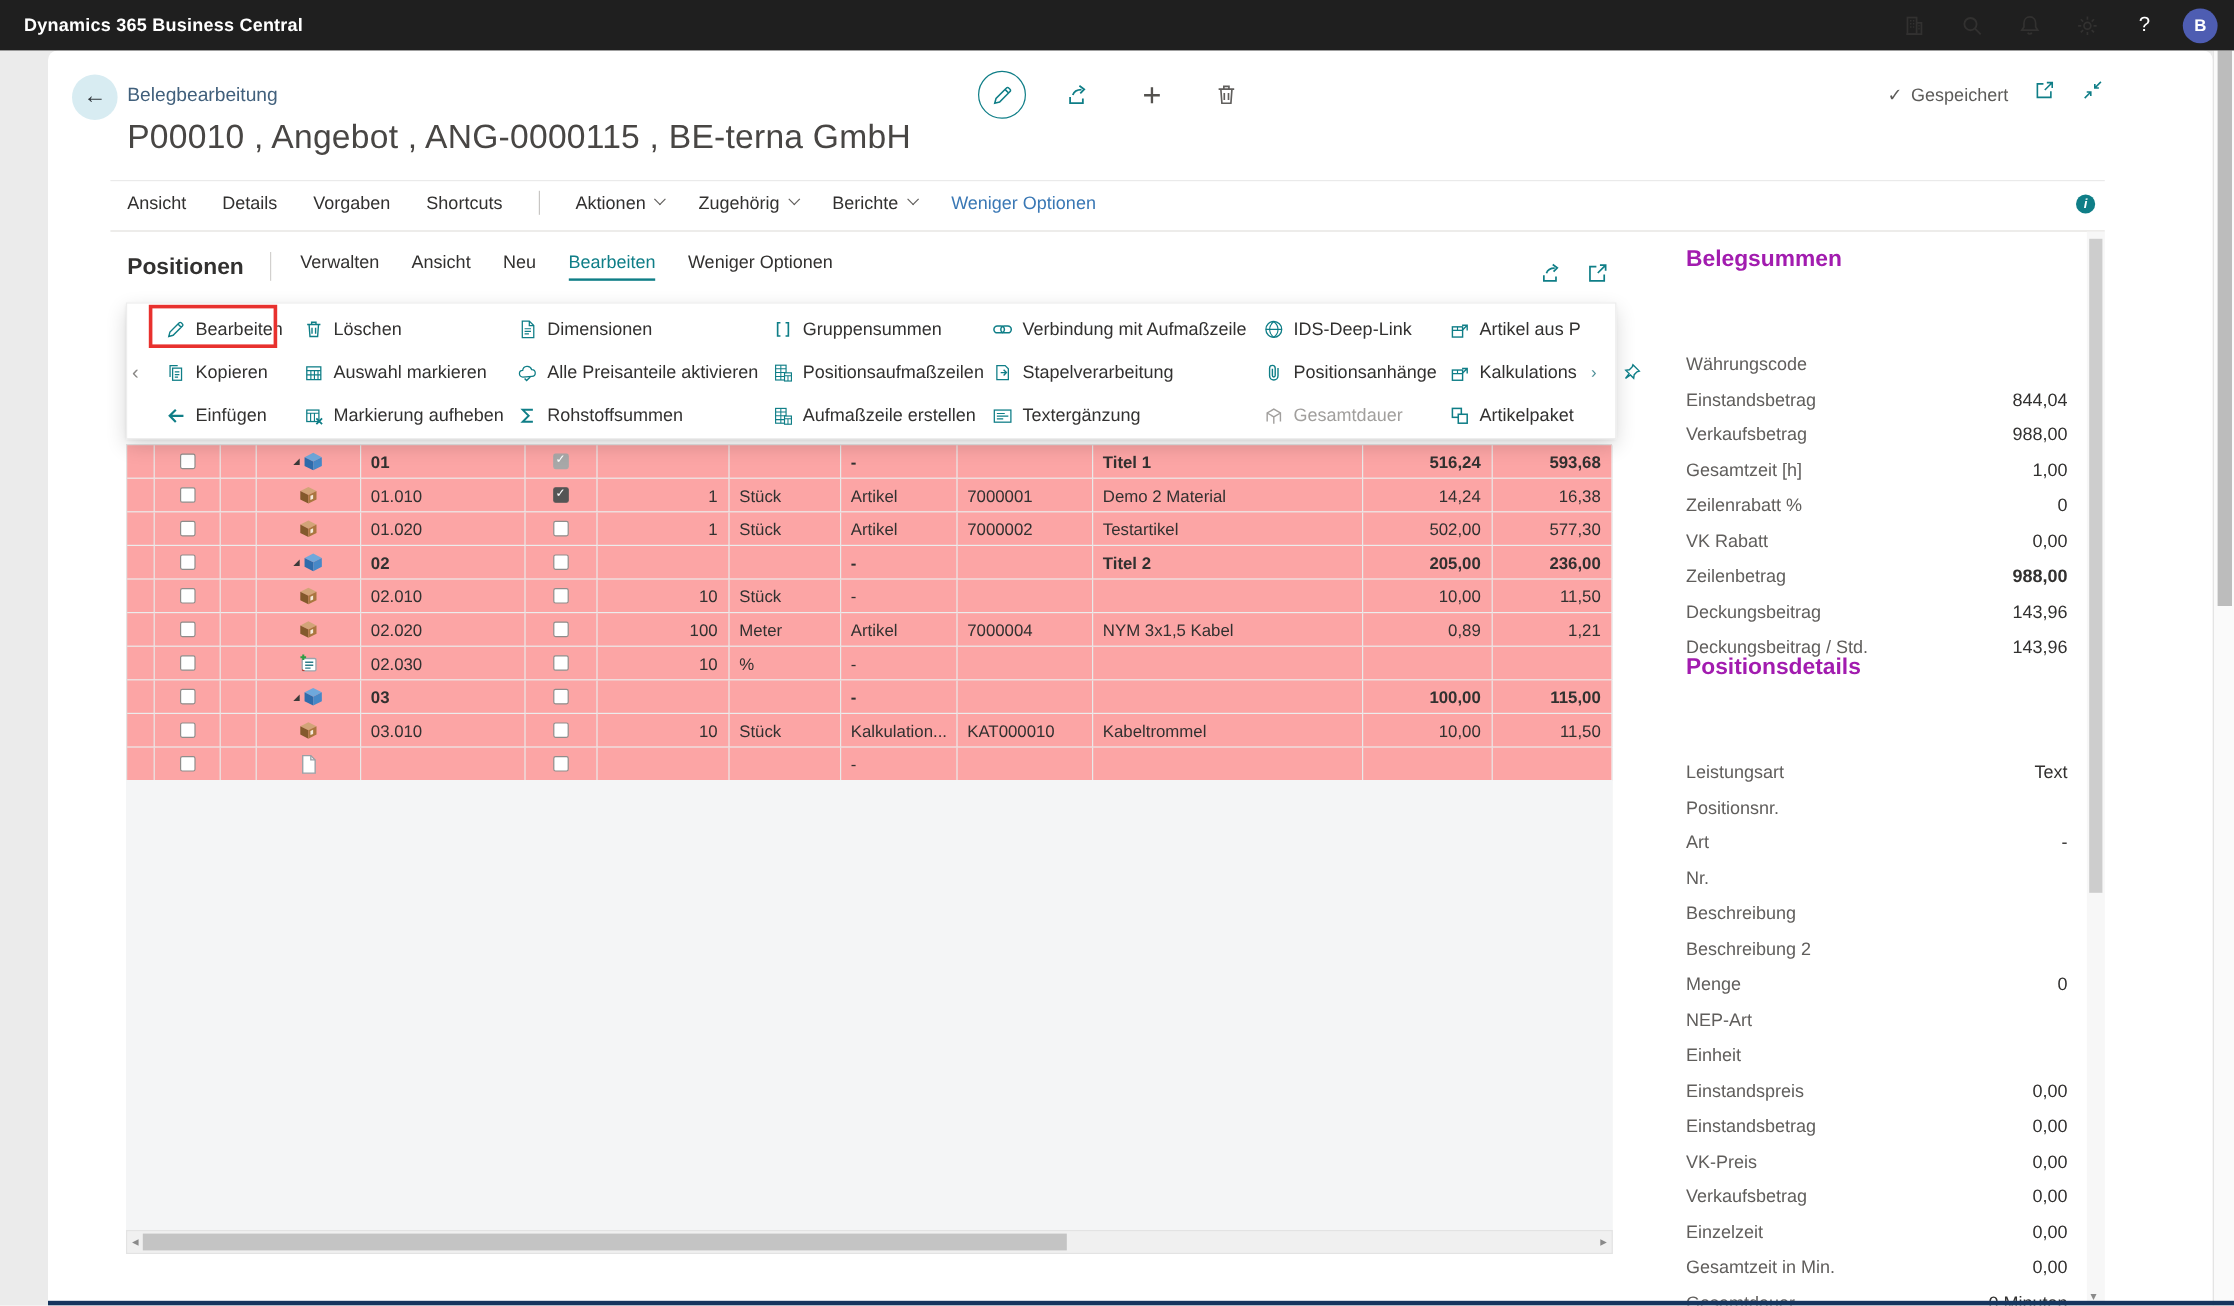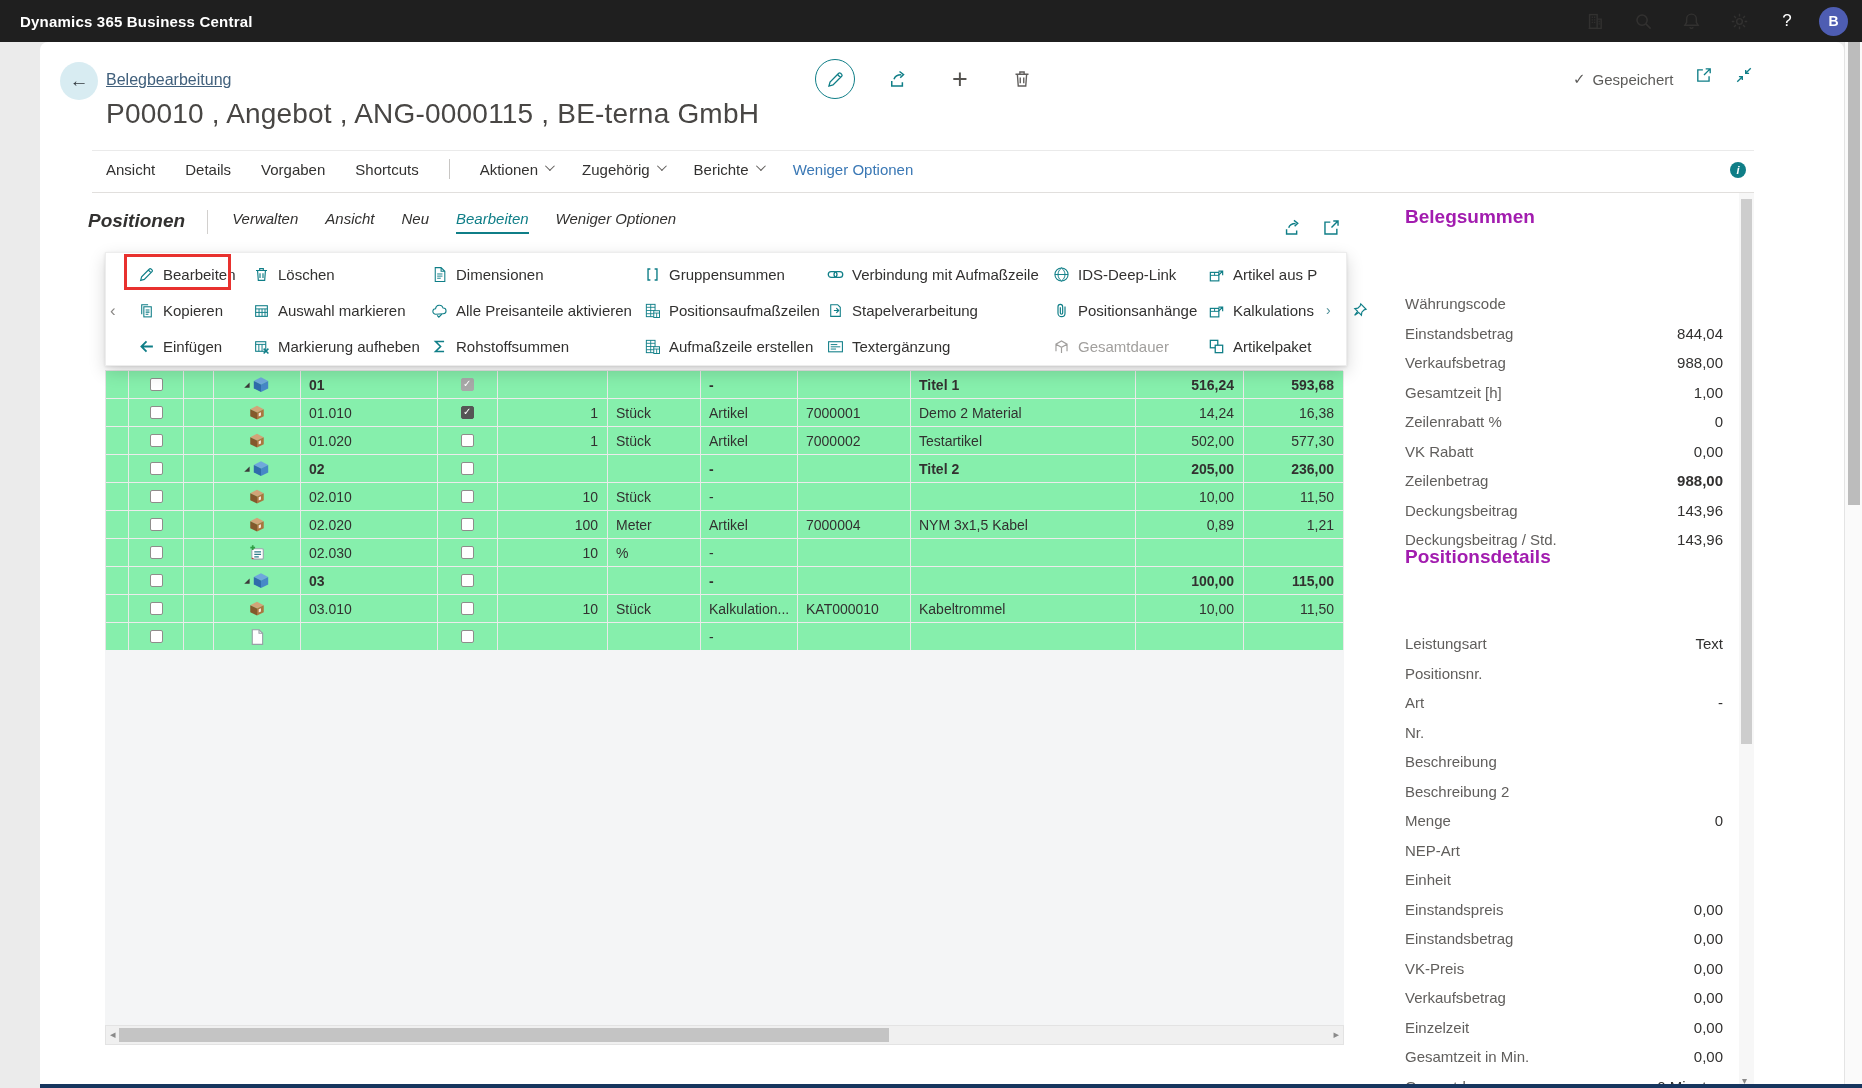--- a/index.html
+++ b/index.html
@@ -13,21 +13,21 @@
   .tb-ic { width:48px; height:42px; display:flex; align-items:center; justify-content:center; cursor:pointer; }
   .tb-ic svg { width:19px; height:19px; stroke:#fff; fill:none; stroke-width:1.2; }
   .tb-help { color:#fff; font-size:17px; }
   .avatar { width:29px; height:29px; border-radius:50%; background:#4e5db2; color:#fff; font-size:14px; font-weight:700; display:flex; align-items:center; justify-content:center; margin:0 14px 0 8px; }
 
   
   .card { position:absolute; left:40px; top:42px; width:1804px; height:1046px; background:#fff; border-radius:8px 8px 0 0; }
 
   
   .back-btn { position:absolute; left:20px; top:20px; width:38px; height:38px; border-radius:50%; background:#d8ecf2; color:#30373d; font-size:19px; display:flex; align-items:center; justify-content:center; cursor:pointer; }
-  .breadcrumb { position:absolute; left:66px; top:29px; font-size:16px; color:#41607c; cursor:pointer;text-decoration:underline; }
+  .breadcrumb { position:absolute; left:66px; top:29px; font-size:16px; color:#41607c; cursor:pointer; }
   .page-title { position:absolute; left:66px; top:56px; font-size:28px; font-weight:400; color:#484644; letter-spacing:.2px; }
   .hdr-actions { position:absolute; left:775px; top:17px; display:flex; align-items:center; gap:24px; }
   .pencil-circle { width:40px; height:40px; border:1.5px solid #0f7e87; border-radius:50%; display:flex; align-items:center; justify-content:center; cursor:pointer; }
   .hdr-ic { width:38px; height:40px; display:flex; align-items:center; justify-content:center; cursor:pointer; }
   .hdr-ic svg { width:20px; height:20px; }
   .plus-glyph { font-size:27px; color:#54524f; font-weight:300; }
   .saved { position:absolute; left:1533px; top:28px; display:flex; align-items:center; gap:7px; color:#5c5b59; font-size:15px; }
   .win-ics { position:absolute; left:1655px; top:24px; display:flex; gap:22px; }
   .win-ics svg { width:18px; height:18px; cursor:pointer; }
 
@@ -36,21 +36,21 @@
 
   
   .ribbon { position:absolute; left:66px; top:117px; display:flex; align-items:center; gap:30px; font-size:15px; color:#323130; }
   .ribbon .tab { cursor:pointer; display:flex; align-items:center; gap:7px; }
   .caret { width:7px; height:7px; border-right:1.4px solid #605e5c; border-bottom:1.4px solid #605e5c; transform:rotate(45deg) translateY(-2px); display:inline-block; margin-top:-3px; }
   .rib-divider { width:1px; height:20px; background:#c8c6c4; }
   .more-opts-blue { color:#3a78b5; cursor:pointer; }
   .info-dot { position:absolute; left:1690px; top:120px; width:16px; height:16px; border-radius:50%; background:#0f7e87; color:#fff; font-size:11px; font-style:italic; font-weight:700; display:flex; align-items:center; justify-content:center; cursor:pointer; }
 
   
-  .part-row { position:absolute; left:48px; top:168px; display:flex; align-items:flex-start;font-style:italic; }
+  .part-row { position:absolute; left:66px; top:168px; display:flex; align-items:flex-end; }
   .part-title { font-size:19px; font-weight:600; color:#323130; }
   .part-divider { width:1px; height:24px; background:#d2d0ce; margin:0 24px 0 22px; }
   .part-menu { display:flex; align-items:center; gap:27px; font-size:15px; }
   .part-menu .pm-item { cursor:pointer; padding-bottom:5px; border-bottom:2px solid transparent; }
   .part-menu .pm-item.active { color:#0f7e87; border-bottom-color:#0f7e87; }
   .part-ics { position:absolute; left:1243px; top:176px; display:flex; gap:20px; }
   .part-ics svg { width:19px; height:19px; cursor:pointer; }
 
   
   .action-panel { position:absolute; left:65px; top:210px; width:1242px; height:114px; background:#fff; border:1px solid #ededed; box-shadow:0 6px 16px rgba(0,0,0,.16), 0 1px 3px rgba(0,0,0,.1); z-index:20; }
@@ -58,21 +58,21 @@
   .ap-grid { display:grid; grid-template-rows:repeat(3,36px); grid-template-columns:115px 178px 213px 183px 226px 155px 150px; grid-auto-flow:column; margin-left:28px; margin-top:3px; }
   .ai { display:flex; align-items:center; gap:8px; font-size:15px; color:#323130; cursor:pointer; padding-left:4px; position:relative; white-space:nowrap; }
   .ai .ic { width:17px; height:17px; color:#0f7e87; flex:none; }
   .ai.dis { color:#a19f9d; }
   .ai.dis .ic { color:#a19f9d; }
   .ai.hl::after { content:""; position:absolute; left:-10px; right:18px; top:-2px; bottom:2px; border:3px solid #e8312e; pointer-events:none; }
   .ai .chev { color:#4e8f98; font-size:14px; margin-left:4px; }
   .ai .pin { margin-left:12px; }
 
   
-  .grid-table { position:absolute; left:65px; top:328px; width:1238px; border-top:1px solid #e4e4e4; border-left:1px solid #e4e4e4; font-size:14px; background:#86efac; }
+  .grid-table { position:absolute; left:65px; top:328px; width:1238px; border-top:1px solid #e4e4e4; border-left:1px solid #e4e4e4; font-size:14px; background:#fca5a5; }
   .tr { display:grid; grid-template-columns:23px 55px 30px 87px 137px 60px 110px 93px 97px 113px 225px 108px 100px; height:28px; }
   .tr .c { border-right:1px solid #e9e9e9; border-bottom:1px solid #ececec; display:flex; align-items:center; overflow:hidden; white-space:nowrap; }
   .tr .pad { padding-left:8px; }
   .tr .num { justify-content:flex-end; padding-right:9px; }
   .tr .ctr { justify-content:center; }
   .tr.b .c { font-weight:700; }
   .cb { width:13px; height:13px; border:1px solid #8f8d8b; border-radius:2px; background:#fff; position:relative; cursor:pointer; flex:none; }
   .cb.light { background:#a8a8a8; border-color:#a8a8a8; }
   .cb.dark { background:#555; border-color:#555; }
   .cb.light::after, .cb.dark::after { content:"✓"; position:absolute; left:1px; top:-1px; color:#fff; font-size:10px; }

